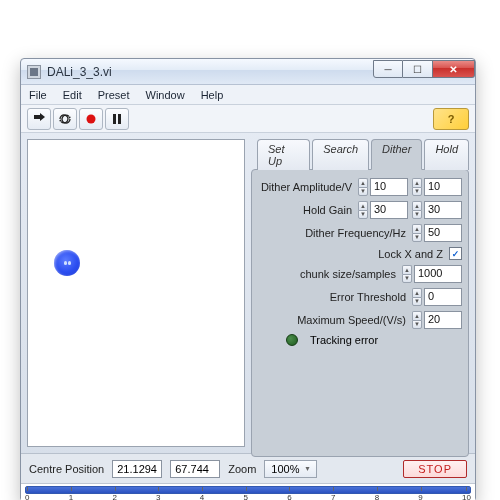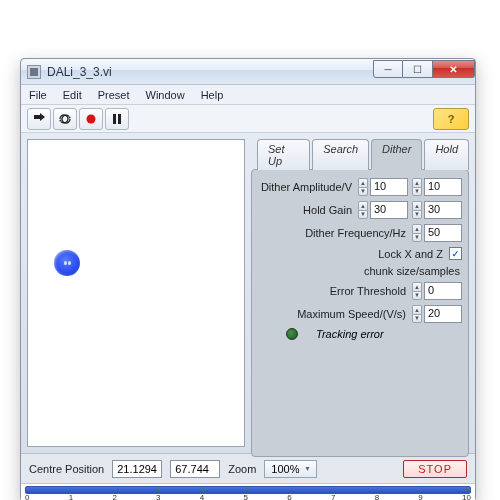--- a/index.html
+++ b/index.html
@@ -60,21 +60,21 @@
   .spin .arrows { width: 10px; height: 18px; display:flex; flex-direction:column; }
   .spin .arrows div { flex:1; background:linear-gradient(#f6f8fc,#dbe2ec); border:1px solid #9aa3b0;
                       display:flex; align-items:center; justify-content:center; font-size:6px; color:#555; }
   .spin .arrows div:first-child { border-radius:2px 2px 0 0; border-bottom:0; }
   .spin .arrows div:last-child { border-radius:0 0 2px 2px; }
   .numbox { width: 38px; height: 18px; background:#fff; border:1px solid #8a93a0; padding: 1px 3px;
             text-align:left; color:#111; }
   .numbox.wide { width: 48px; }
   .chk { width: 13px; height: 13px; background:#fff; border:1px solid #707a88; display:flex;
          align-items:center; justify-content:center; color:#1060d0; font-size:9px; font-weight:bold; }
-  .led-row { display:flex; align-items:flex-end; gap:18px; margin-top: 2px; padding-left: 28px; font-style: italic; }
+  .led-row { display:flex; align-items:flex-end; gap:12px; margin-top: 2px; padding-left: 28px; }
   .led { width: 12px; height: 12px; border-radius: 50%; background: radial-gradient(circle at 35% 35%, #4a8c4a, #1e5a1e);
          border: 1px solid #143d14; }
 
   .statusbar { height: 30px; border-top: 1px solid #b7c0cc; background:#e3e8ef; display:flex;
                align-items:center; padding: 0 8px; gap: 8px; }
   .statusbar .lbl { color:#222; }
   .valbox { height: 18px; background:#fff; border:1px solid #8a93a0; padding:1px 4px; min-width:50px;
             display:flex; align-items:center; }
   .zoomsel { height: 18px; background:linear-gradient(#fafcff,#e4eaf3); border:1px solid #9aa3b0;
              padding:1px 6px; display:flex; align-items:center; gap:6px; }
@@ -205,20 +205,27 @@
           </div>
         </div>
 
         <div class="row">
           <label>Lock X and Z</label>
           <div class="chk">✓</div>
         </div>
 
         <div class="row">
           <label>chunk size/samples</label>
+          <div class="spin">
+            <div class="arrows">
+                <div>▲</div>
+                <div>▼</div>
+              </div>
+            <div class="numbox wide">1000</div>
+          </div>
         </div>
 
         <div class="row">
           <label>Error Threshold</label>
           <div class="spin">
             <div class="arrows">
                 <div>▲</div>
                 <div>▼</div>
               </div>
             <div class="numbox">0</div>

